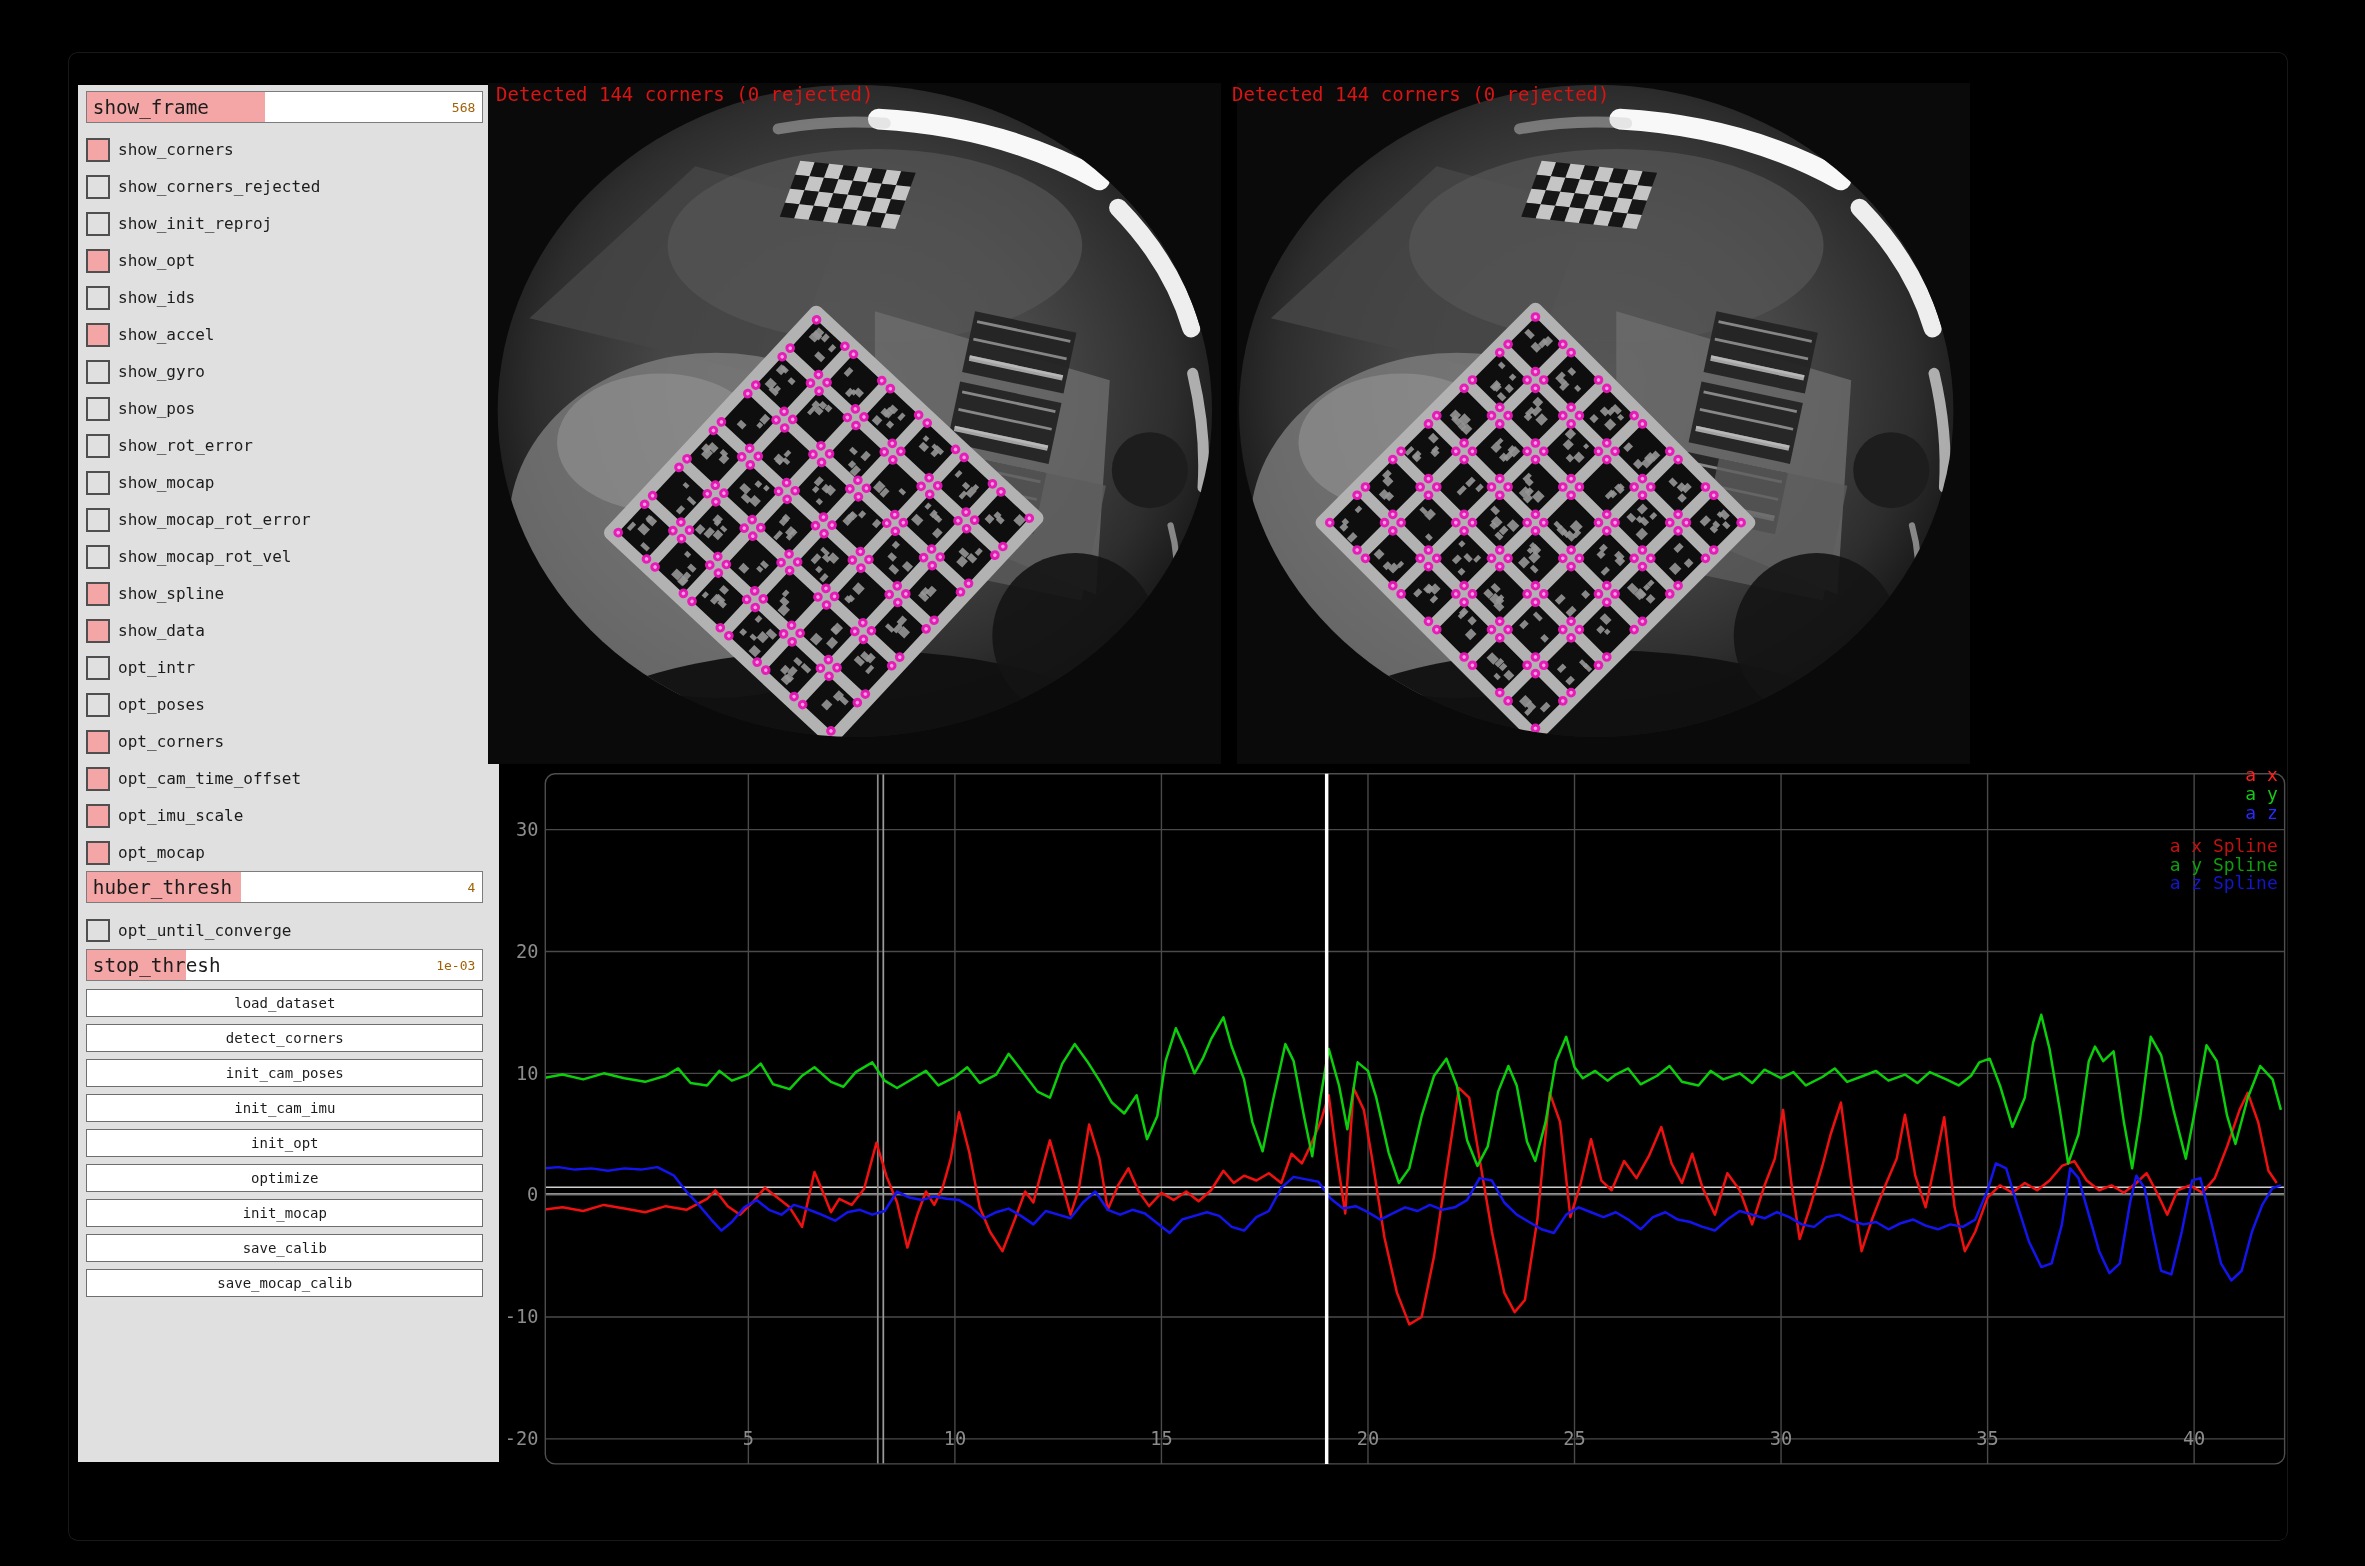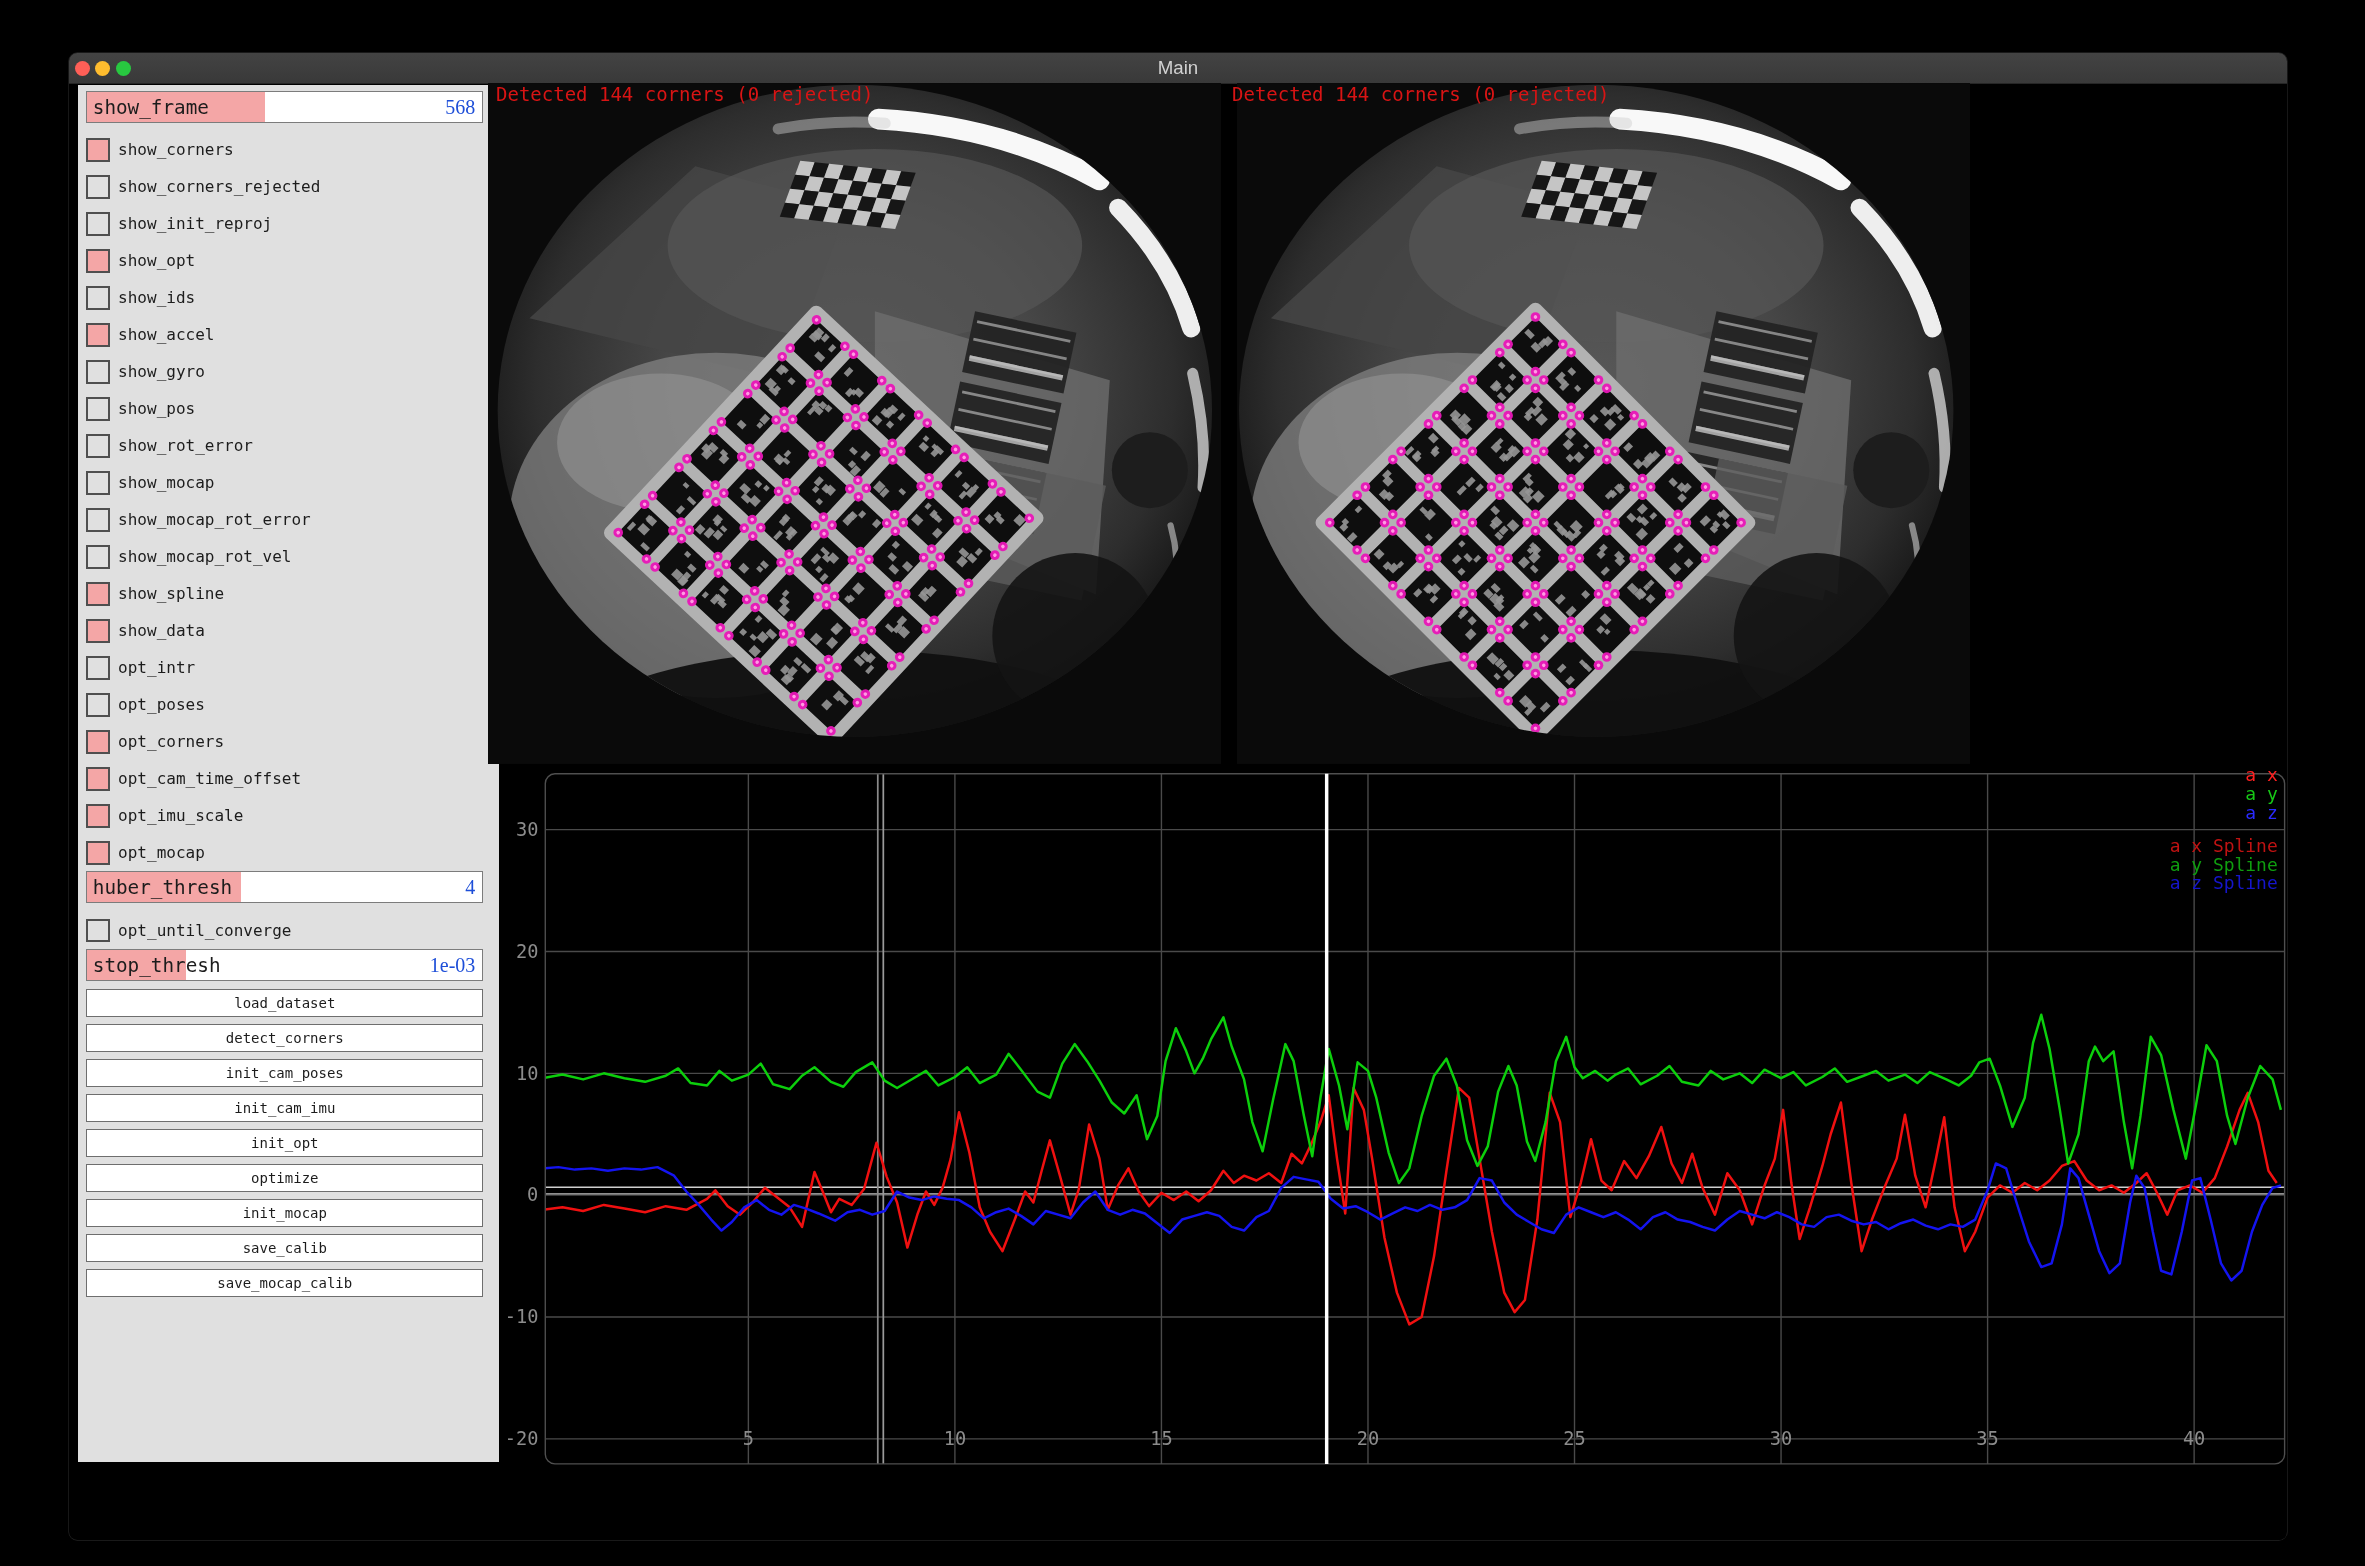--- a/index.html
+++ b/index.html
@@ -16,45 +16,37 @@
   .title-text{width:100%;text-align:center;color:#d2d2d2;font-size:18.7px;
               font-family:"Liberation Sans",sans-serif;}
   .sidebar{position:absolute;left:9px;top:32px;width:421px;height:1377px;
            background:#e0e0e0;padding-top:6.2px;box-sizing:border-box;}
   .w-slider{position:relative;margin:0 0 8.3px 8.3px;width:397px;height:32px;
             background:#fff;border:1.4px solid #7c7c7c;box-sizing:border-box;}
   .w-slider .fill{position:absolute;left:0;top:0;bottom:0;background:#f4a6a6;}
   .w-slider .lab{position:absolute;left:5.5px;top:50%;transform:translateY(-50%);
                  font-size:19.3px;color:#1c1c1c;white-space:nowrap;text-align:right;}
   .w-slider .val{position:absolute;right:7px;top:50%;transform:translateY(-50%);
-                 font-size:20px;color:#1d4ed8;font-family:Liberation Serif, serif;}
+                 font-size:13px;color:#a16207;}
   .w-check{margin-left:8.3px;width:397px;height:37px;display:flex;align-items:center;gap:8.3px;cursor:default;}
   .w-check .box{width:23.5px;height:23.5px;border:2.1px solid #4f4f4f;box-sizing:border-box;background:transparent;}
   .w-check .box.on{background:#f4a6a6;}
   .w-check .lab{font-size:16px;color:#1c1c1c;white-space:nowrap;}
   .w-button{margin:0 0 7px 8.3px;width:397px;height:28px;background:#fff;
             border:1.4px solid #6e6e6e;box-sizing:border-box;display:flex;
             align-items:center;justify-content:center;font-size:14px;color:#1c1c1c;}
   .campanel{position:absolute;top:30px;width:733px;height:681px;overflow:hidden;background:#0a0a0a;}
   .cam-overlay{position:absolute;top:30px;font-size:19px;color:#d81414;white-space:nowrap;}
   .plotwrap{position:absolute;left:430px;top:711px;width:1787px;height:776px;background:#000;}
   svg{display:block;}
 </style>
 </head>
 <body>
 
 <div class="window">
-  <div class="titlebar">
-    <div class="tl-group">
-      <span class="tl" style="background: rgb(255, 95, 87);"></span>
-      <span class="tl" style="background: rgb(254, 188, 46);"></span>
-      <span class="tl" style="background: rgb(40, 200, 64);"></span>
-    </div>
-    <div class="title-text">Main</div>
-  </div>
 
   <div class="sidebar" id="sidebar-widgets">
       <div class="w-slider">
         <div class="fill" style="width: 45%;"></div>
         <span class="lab">show_frame</span>
         <span class="val">568</span>
       </div>
       <div class="w-check">
         <span class="box on"></span>
         <span class="lab">show_corners</span>

